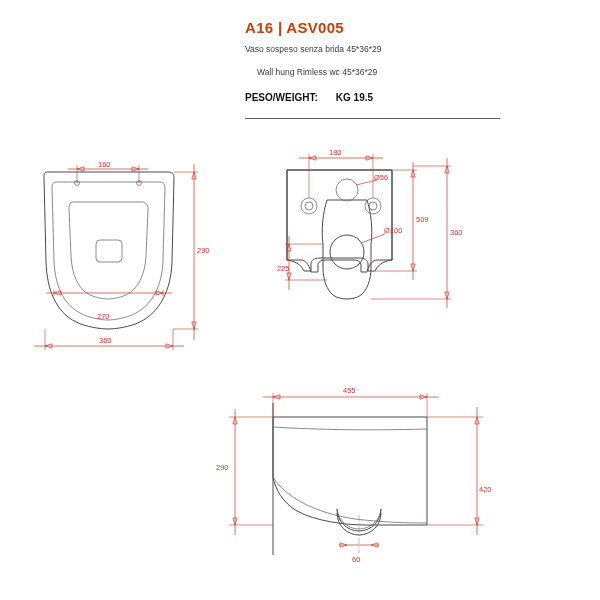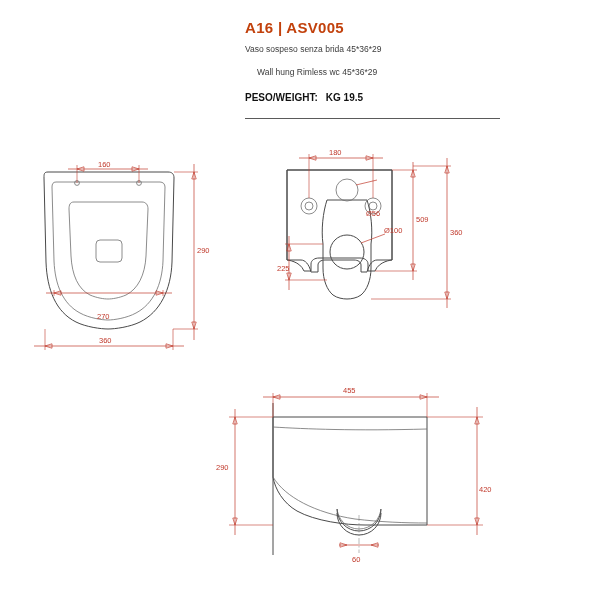--- a/index.html
+++ b/index.html
@@ -48,21 +48,21 @@
     line-height: 1.35;
     margin: 12px;
   }
   .weight-row {
     margin-top: 14px;
     font-size: 10px;
     font-weight: bold;
     color: #111;
     display: flex;
     align-items: baseline;
-    gap: 8px;
+    gap: 18px;
   }
   .weight-value { font-size: 10px; font-weight: bold; }
   .header-rule {
     position: absolute;
     left: 245px;
     top: 118px;
     width: 255px;
     height: 1px;
     background: #5a5a5a;
   }
@@ -238,21 +238,21 @@
       <path class="dimline" d="M148,131 l-2.2,-7 h4.4 z" fill="#c0392b"></path>
 
       <line class="extline" x1="148" y1="26" x2="186" y2="26"></line>
       <line class="extline" x1="106" y1="159" x2="186" y2="159"></line>
       <line class="dimline" x1="182" y1="18" x2="182" y2="168"></line>
       <path class="dimline" d="M182,26 l-2.2,7 h4.4 z" fill="#c0392b"></path>
       <path class="dimline" d="M182,159 l-2.2,-7 h4.4 z" fill="#c0392b"></path>
     </svg>
 
     <span class="dim-text" style="left:64px; top:8px;">180</span>
-    <span class="dim-text" style="left:101px; top:33px;margin-top:36px;">Ø56</span>
+    <span class="dim-text" style="left:109px; top:33px;">Ø56</span>
     <span class="dim-text" style="left:119px; top:86px;">Ø100</span>
     <span class="dim-text" style="left:4px; top:124px;padding-left:8px;">225</span>
     <span class="dim-text" style="left:151px; top:75px;">509</span>
     <span class="dim-text" style="left:185px; top:88px;">360</span>
   </div>
 
   <div class="view" style="left:215px; top:385px; width:300px; height:200px;">
     <svg width="300" height="200" viewBox="0 0 300 200">
 
       <line class="ln" x1="58" y1="18" x2="58" y2="170"></line>

